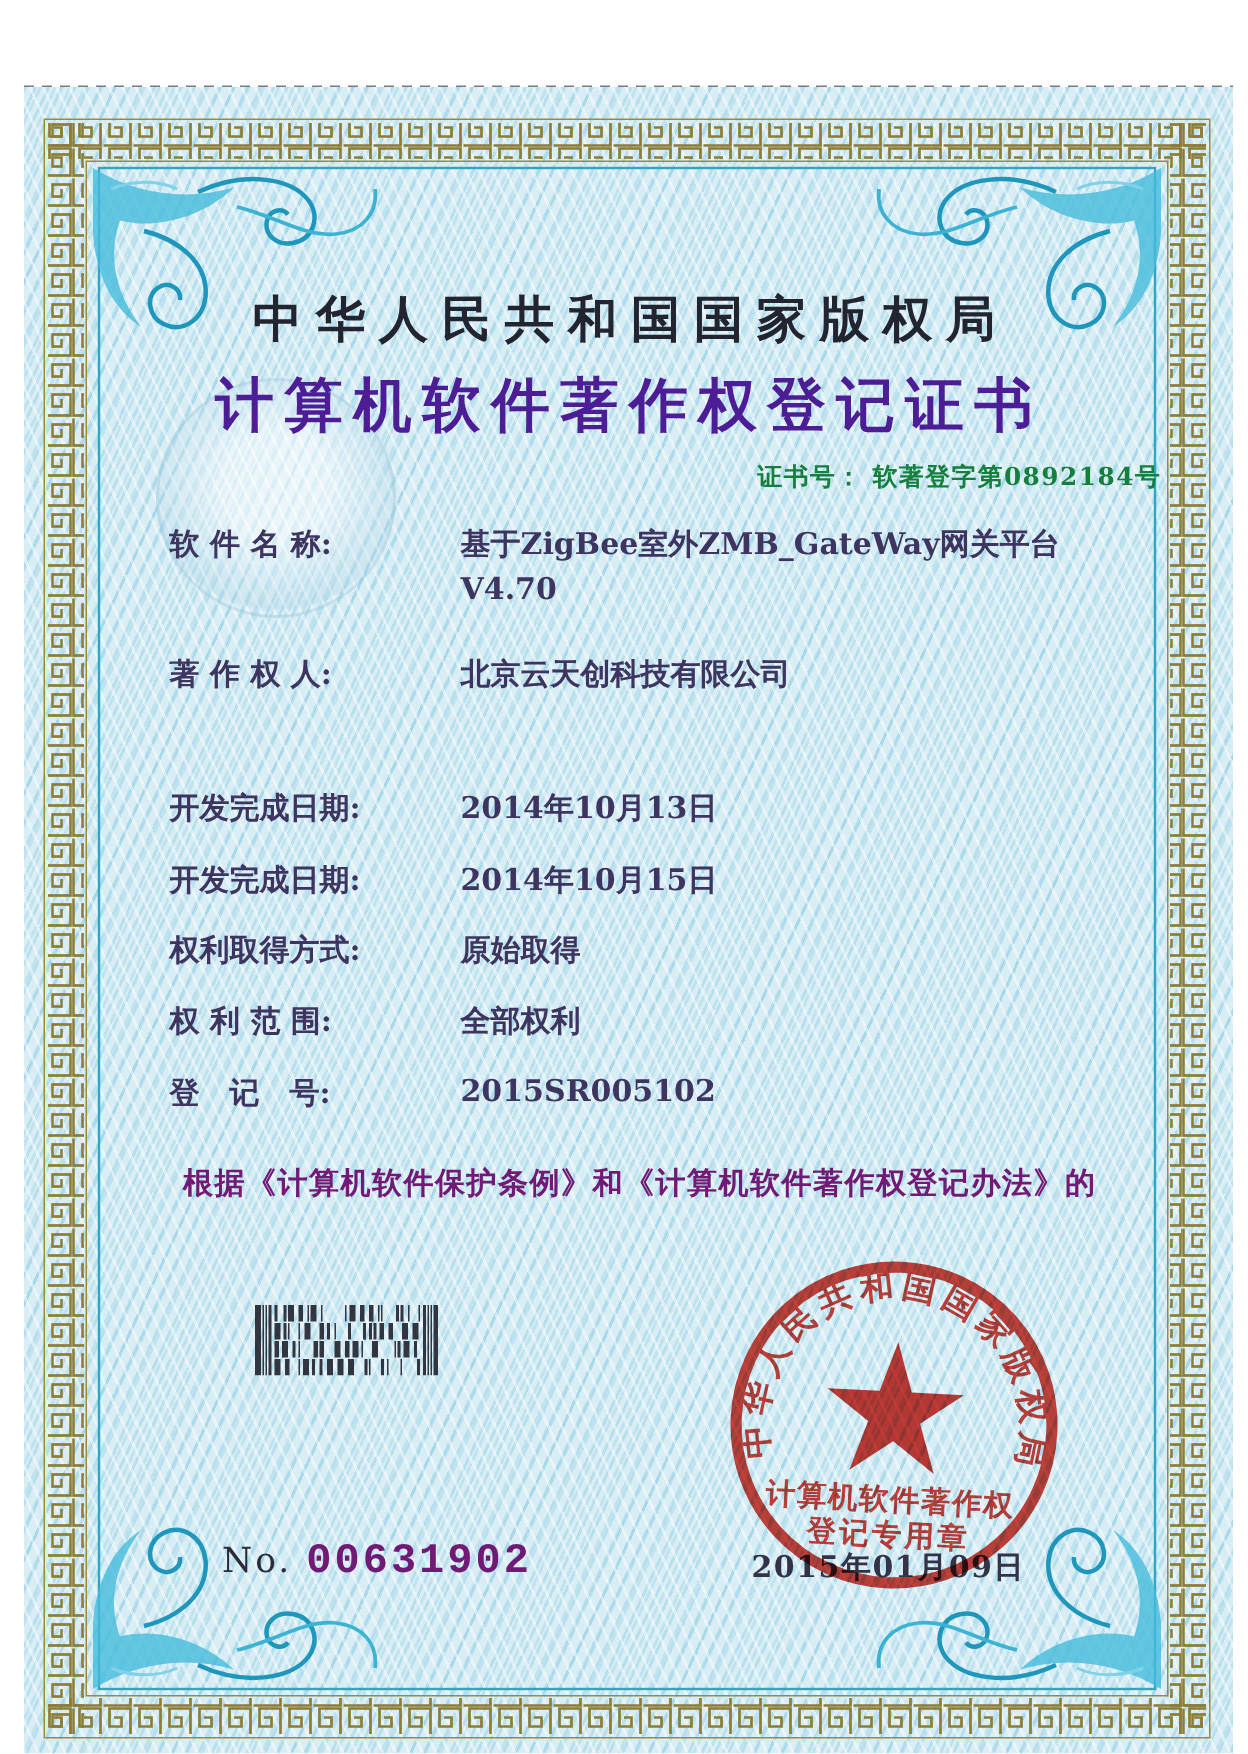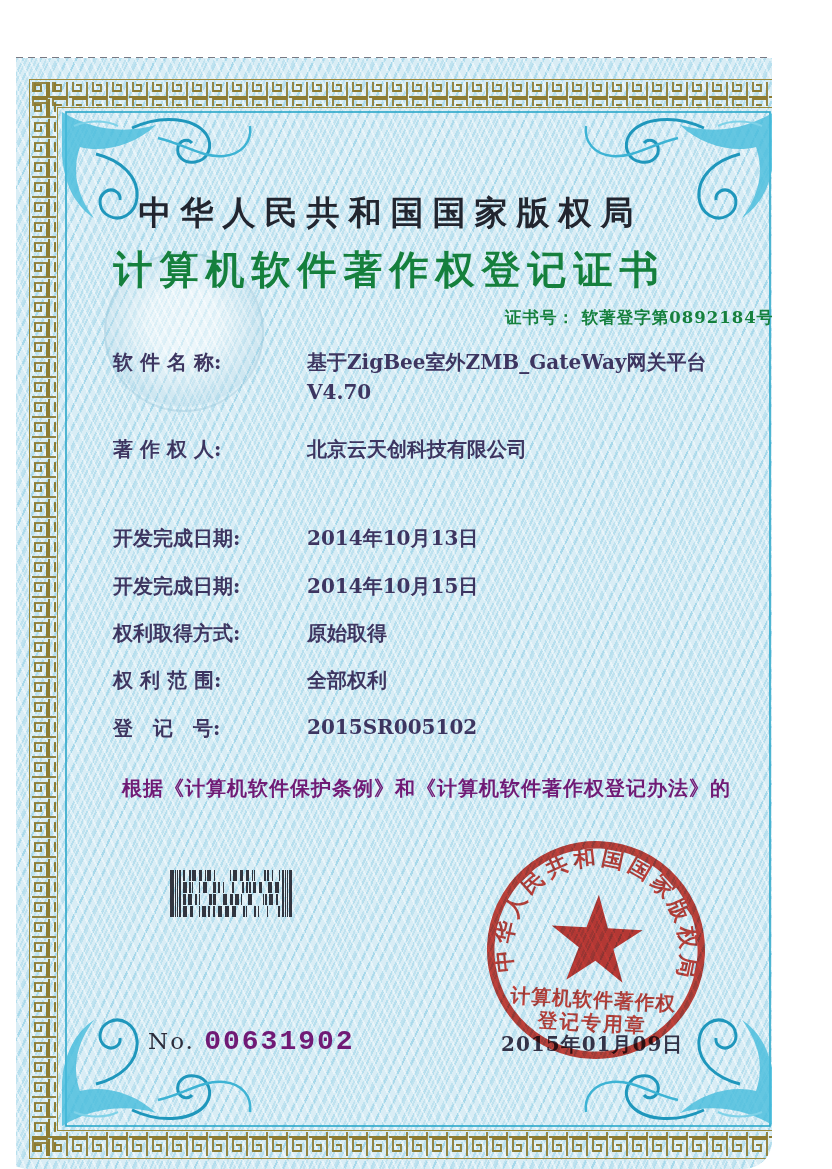--- a/index.html
+++ b/index.html
@@ -1,37 +1,37 @@
 <!DOCTYPE html>
 <html><head>
 <meta charset="utf-8">
 <style>
   html,body{margin:0;padding:0;background:#ffffff;}
-  .stage{position:relative;width:772px;height:1169px;background:#ffffff;overflow:hidden;
-         font-family:"DejaVu Serif",serif;border-radius:28px;}
+  .stage{position:relative;width:832px;height:1169px;background:#ffffff;overflow:hidden;
+         font-family:"DejaVu Serif",serif;}
   
   .paper{position:absolute;left:16px;top:58px;width:806px;height:1111px;
          background-color:#d9edf5;
          background-image:
            repeating-linear-gradient(65deg, rgba(255,255,255,.45) 0 2px, rgba(255,255,255,0) 2px 8px),
            repeating-linear-gradient(-65deg, rgba(128,200,226,.38) 0 2px, rgba(128,200,226,0) 2px 8px),
            repeating-linear-gradient(115deg, rgba(128,200,226,.28) 0 2px, rgba(128,200,226,0) 2px 9px);
   }
   .paper-top-edge{position:absolute;left:16px;top:57px;width:806px;height:2px;
          background:repeating-linear-gradient(90deg, rgba(32,32,48,.6) 0 7px, rgba(32,32,48,0) 7px 12px);}
   .watermark{position:absolute;left:104px;top:252px;width:156px;height:156px;border-radius:50%;
          border:2px solid rgba(150,195,215,.35);
          background:radial-gradient(circle at 50% 45%, rgba(255,255,255,.5) 0 30%, rgba(170,210,228,.3) 70%, rgba(170,210,228,0) 72%);}
   .borders{position:absolute;left:28px;top:78px;}
   
   .t{position:absolute;white-space:nowrap;}
   .authority{left:0;right:0;top:191px;text-align:center;font-family:"DejaVu Sans",sans-serif;
              font-weight:bold;font-size:33px;letter-spacing:9px;color:#22252f;text-indent:9px;}
   .cert-title{left:0;right:0;top:243px;text-align:center;font-family:"DejaVu Sans",sans-serif;
-             font-weight:bold;font-size:39px;letter-spacing:7px;color:#15803d;text-indent:7px;}
+             font-weight:bold;font-size:39px;letter-spacing:7px;color:#4c1d95;text-indent:7px;}
   .certno{left:505px;top:307px;font-size:16.5px;color:#15803d;letter-spacing:1px;font-weight:600;}
   .row{font-size:20px;color:#3d3560;font-weight:600;}
   .row .lbl{position:absolute;left:113px;width:150px;}
   .row .val{position:absolute;left:263px;padding-left:44px;}
   .statement{font-size:20px;color:#701a75;font-weight:600;letter-spacing:1px;}
   .serial{left:148px;top:1026px;font-size:23px;color:#2b2b3a;letter-spacing:2px;}
   .serial .num{font-family:"Liberation Mono",monospace;color:#701a75;font-size:28px;letter-spacing:2px;font-weight:600;}
   .issue-date{left:501px;top:1031px;font-size:20px;color:#333247;letter-spacing:1px;font-weight:600;}
   .seal{position:absolute;left:479px;top:833px;width:234px;height:234px;
         mix-blend-mode:multiply;opacity:.93;transform:rotate(3deg);}

